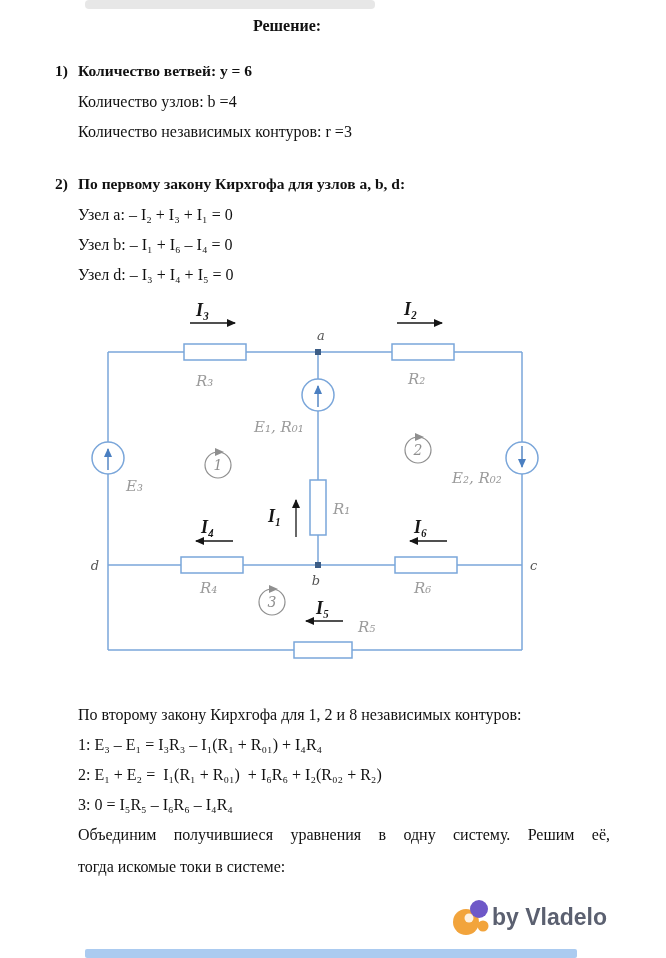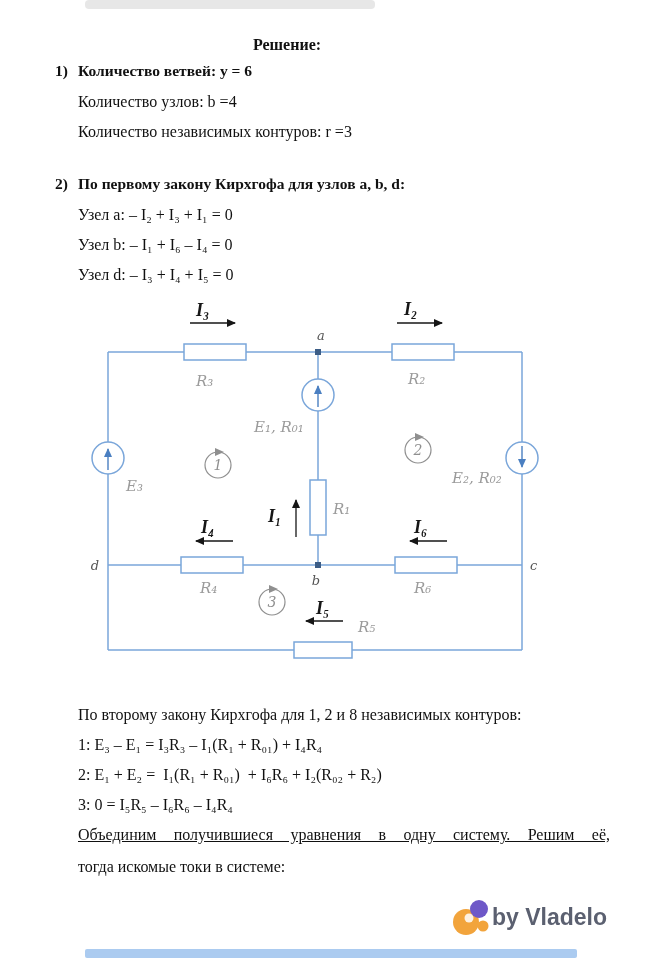--- a/index.html
+++ b/index.html
@@ -2,26 +2,26 @@
 <html><head>
 <meta charset="utf-8">
 <style>
   * { margin:0; padding:0; box-sizing:border-box; }
   html,body { background:#ffffff; }
   body {
     width:666px; height:958px; position:relative; overflow:hidden;
     font-family:"Liberation Serif","DejaVu Serif",serif; color:#111;
   }
   .abs { position:absolute; }
-  .title { top:36px; left:0; width:574px; text-align:center; font-weight:bold; font-size:16px; }
+  .title { top:17px; left:0; width:574px; text-align:center; font-weight:bold; font-size:16px; }
   .row { left:55px; display:flex; font-size:15.5px; }
   .row .num { width:23px; flex:0 0 23px; }
   .bold { font-weight:bold; }
   .line { left:78px; font-size:16px; white-space:pre; }
-  .wide { width:532px;text-decoration:underline; }
+  .wide { width:532px; }
   .just { text-align:justify; text-align-last:justify; white-space:normal; }
   .blur-top { left:85px; top:0; width:290px; height:9px; background:#e1e1e1; border-radius:4px; opacity:.8; }
   .footer-bar { left:85px; top:949px; width:492px; height:9px; background:#abcbf0; border-radius:2px; }
   .logo { left:452px; top:897px; display:flex; align-items:center; }
   .brand { font-family:"Liberation Sans","DejaVu Sans",sans-serif; font-weight:bold; font-size:23px; color:#5b6070; }
   
   .cur  { font-family:"Liberation Serif","DejaVu Serif",serif; font-style:italic; font-weight:bold; font-size:18px; fill:#161616; }
   .rlab { font-family:"DejaVu Serif","Liberation Serif",serif; font-style:italic; font-size:15px; fill:#9b9b9b; }
   .nlab { font-family:"DejaVu Serif","Liberation Serif",serif; font-style:italic; font-size:13px; fill:#555555; }
   .llab { font-family:"DejaVu Serif","Liberation Serif",serif; font-style:italic; font-size:14px; fill:#8f8f8f; }

